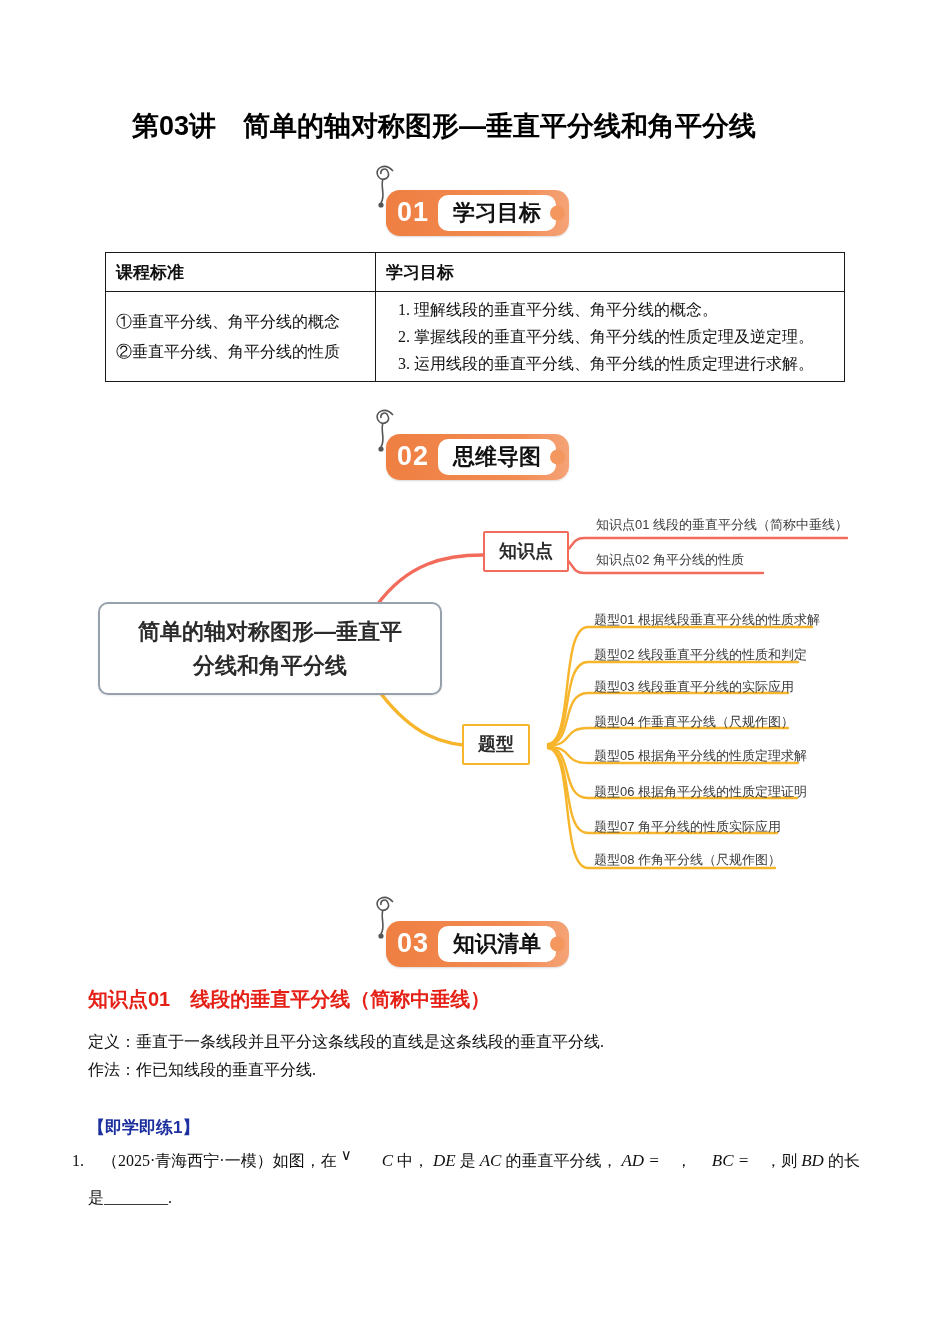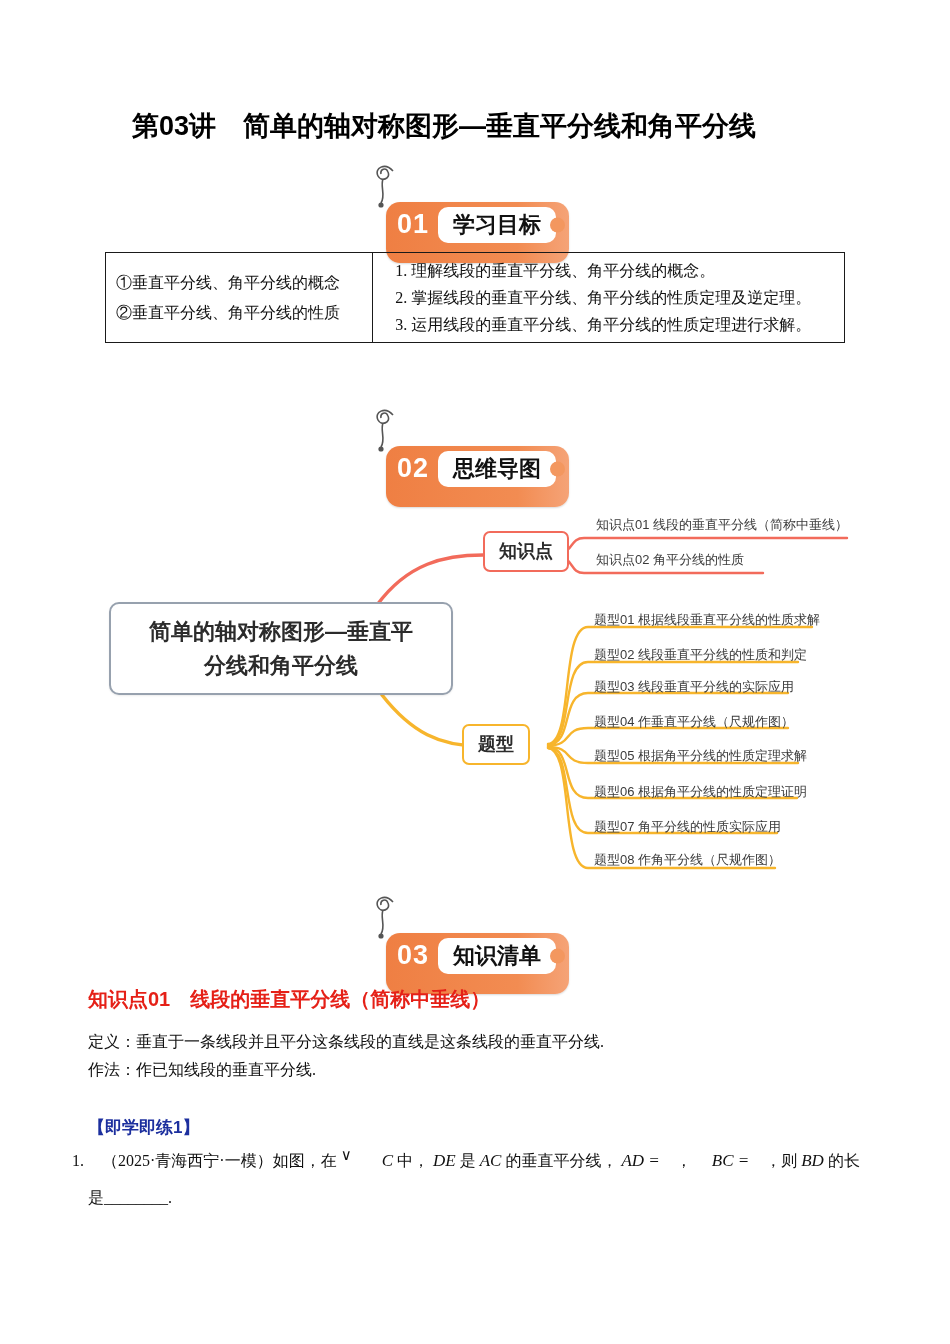--- a/index.html
+++ b/index.html
@@ -7,21 +7,21 @@
         font-family:"Liberation Serif",serif;color:#111;}
 
   
   .doc-title{position:absolute;top:108px;left:0;width:100%;text-align:center;
              font-family:"Liberation Sans",sans-serif;font-weight:bold;font-size:27px;color:#000;}
 
   
   .badge{position:absolute;left:386px;font-family:"Liberation Sans",sans-serif;}
   .badge-body{position:relative;display:flex;align-items:center;gap:9px;
               background:linear-gradient(90deg,#ef7f43,#f28c52 72%,#f5a377);
-              border-radius:14px;padding:5px 13px 20px 11px;box-shadow:0 1px 2px rgba(0,0,0,.15);margin-top:12px;}
+              border-radius:14px;padding:5px 13px 5px 11px;box-shadow:0 1px 2px rgba(0,0,0,.15);}
   .badge-num{color:#ffffff;font-weight:bold;font-size:27px;line-height:1;letter-spacing:1px;}
   .badge-label{position:relative;background:#ffffff;border-radius:10px;padding:4px 15px;
                font-weight:bold;font-size:22px;color:#111;line-height:1.25;white-space:nowrap;}
   .badge-label::after{content:'';position:absolute;right:-9px;top:50%;transform:translateY(-50%);
                width:15px;height:15px;border-radius:50%;background:#f3975f;}
   .badge-pin{position:absolute;left:-16px;top:-26px;}
 
   
   .obj-table{position:absolute;left:105px;top:252px;width:740px;border-collapse:collapse;}
   .obj-table th,.obj-table td{border:1.6px solid #1a1a1a;vertical-align:middle;}
@@ -32,22 +32,22 @@
   .goal-cell{padding:4px 4px 4px 10px;font-size:16px;}
   .goal-line{line-height:27px;white-space:nowrap;margin-left:12px;}
 
   
   .mindmap{position:absolute;left:0;top:495px;width:950px;height:405px;
            font-family:"Liberation Sans",sans-serif;}
   .mm-lines{position:absolute;left:0;top:0;}
   .mm-root{position:absolute;left:98px;top:107px;width:344px;height:93px;background:#fff;
            border:2.5px solid #97a1ae;border-radius:10px;display:flex;align-items:center;justify-content:center;
            text-align:center;font-weight:bold;font-size:22px;line-height:34px;color:#2b2b2b;
-           padding:0 36px;box-sizing:border-box;box-shadow:0 1px 2px rgba(0,0,0,.08);margin-left:11px;}
-  .mm-node{position:absolute;background:#fff;border-radius:7px;font-weight:bold;font-size:18px;
+           padding:0 36px;box-sizing:border-box;box-shadow:0 1px 2px rgba(0,0,0,.08);}
+  .mm-node{position:absolute;background:#fff;border-radius:2px;font-weight:bold;font-size:18px;
            color:#2b2b2b;padding:7px 14px;line-height:1.3;white-space:nowrap;}
   .mm-node-k{left:483px;top:36px;border:2.5px solid #f26b5b;}
   .mm-node-t{left:462px;top:229px;border:2.5px solid #f7b52c;}
   .mm-label{position:absolute;font-size:13px;color:#3a3a3a;white-space:nowrap;line-height:15px;}
 
   
   .kl-heading{position:absolute;left:88px;top:986px;font-family:"Liberation Sans",sans-serif;
               font-weight:bold;font-size:20px;color:#e52017;}
   .kl-lines{position:absolute;left:88px;top:1028px;font-size:16px;color:#111;}
   .kl-line{line-height:28px;}
@@ -74,20 +74,24 @@
       <circle cx="11" cy="41" r="2.6" fill="#555"></circle>
     </svg>
     <div class="badge-body">
       <span class="badge-num">01</span>
       <span class="badge-label">学习目标</span>
     </div>
   </div>
 
   <table class="obj-table">
     <tbody>
+        <tr>
+      <th class="col-standards">课程标准</th>
+      <th>学习目标</th>
+    </tr>
     <tr>
       <td class="std-cell">
         <div class="std-line">①垂直平分线、角平分线的概念</div>
         <div class="std-line">②垂直平分线、角平分线的性质</div>
       </td>
       <td class="goal-cell">
         <div class="goal-line">1. 理解线段的垂直平分线、角平分线的概念。</div>
         <div class="goal-line">2. 掌握线段的垂直平分线、角平分线的性质定理及逆定理。</div>
         <div class="goal-line">3. 运用线段的垂直平分线、角平分线的性质定理进行求解。</div>
       </td>

